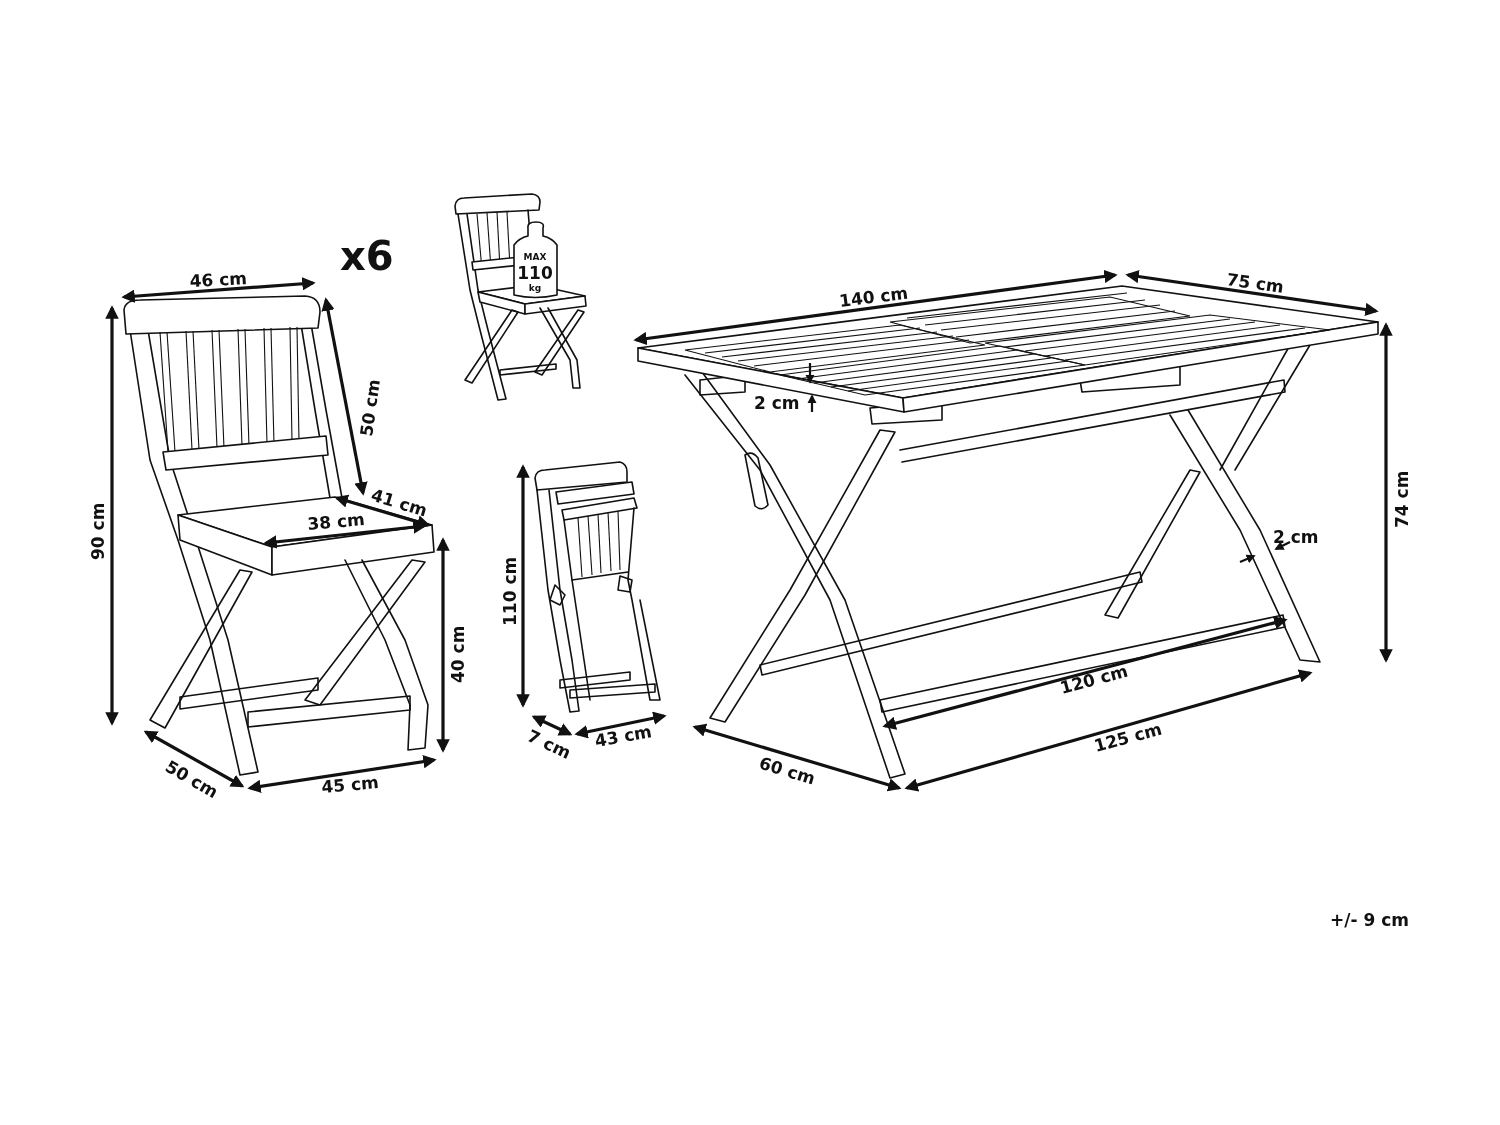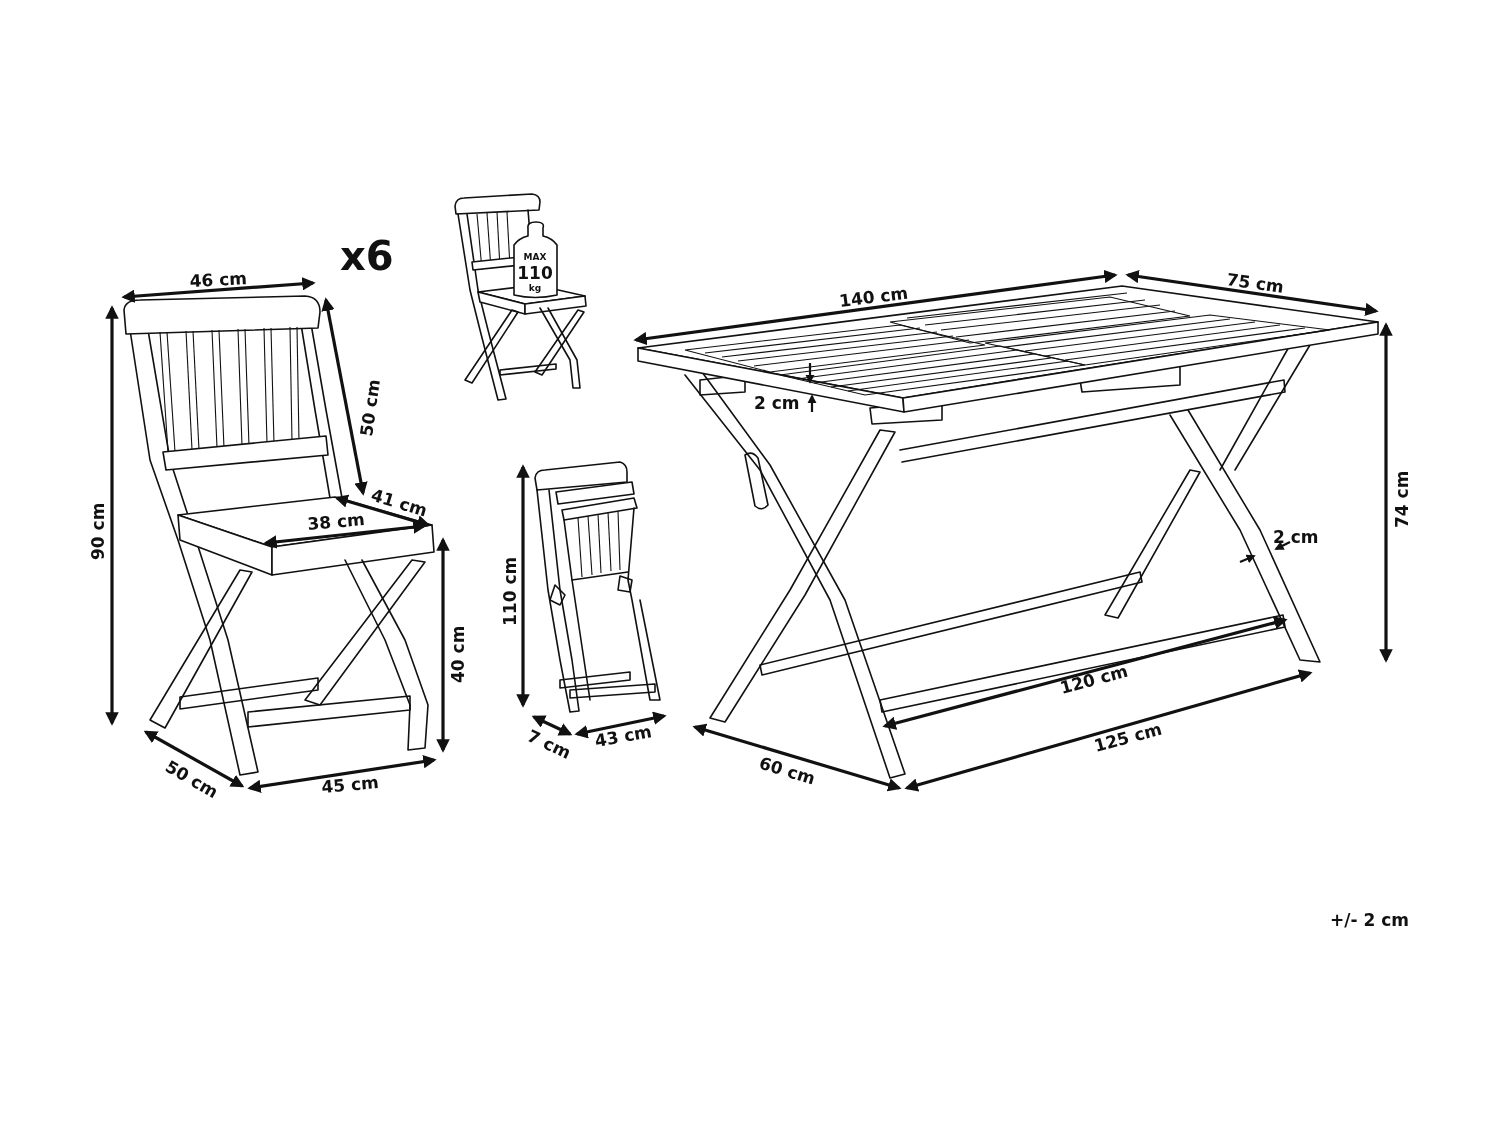--- a/index.html
+++ b/index.html
@@ -202,13 +202,13 @@
     <text class="lbl" x="1226" y="285" transform="rotate(8 1226 285)">75 cm</text>
     <text class="lbl" transform="translate(1408 528) rotate(-90)">74 cm</text>
     <text class="lbl" x="754" y="409">2 cm</text>
     <text class="lbl" x="1273" y="543">2 cm</text>
     <text class="lbl" x="1062" y="694" transform="rotate(-15 1062 694)">120 cm</text>
     <text class="lbl" x="1096" y="752" transform="rotate(-15 1096 752)">125 cm</text>
     <text class="lbl" x="758" y="768" transform="rotate(17 758 768)">60 cm</text>
   </g>
 </svg>
 
-<div class="tol">+/- 2 cm</div>
+<div class="tol">+/- 9 cm</div>
 
 </body></html>

